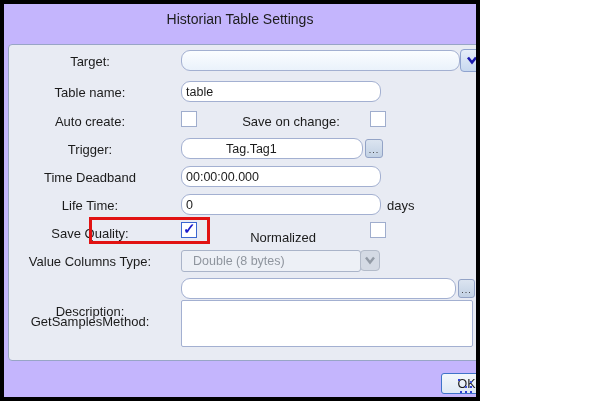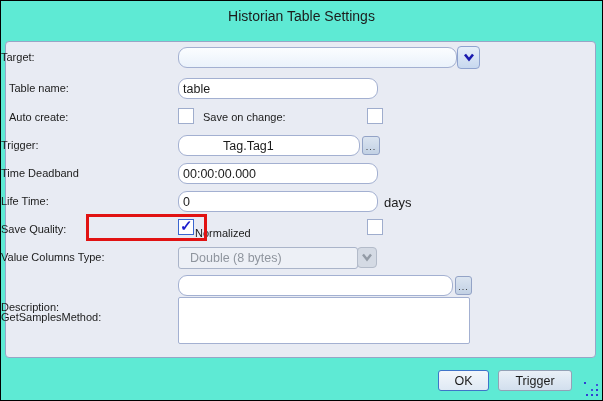--- a/index.html
+++ b/index.html
@@ -1,30 +1,30 @@
 <!DOCTYPE html>
 <html><head>
 <meta charset="utf-8">
 <style>
   * { margin:0; padding:0; box-sizing:border-box; }
   html,body { width:603px; height:401px; }
   body { font-family:"Liberation Sans", sans-serif; color:#1b1b1b; }
   .window {
-    position:relative; width:603px; height:401px;
-    background:#5eead4; border:1px solid #000000; overflow:hidden;
+    position:relative; width:480px; height:401px;
+    background:#c4b5fd; border:4px solid #000000; overflow:hidden;
   }
   .title {
     position:absolute; top:7px; left:0; width:100%;
     text-align:center; font-size:14px; color:#1c1c1c;
   }
   .panel {
     position:absolute; left:4px; top:40px; width:591px; height:317px;
     background:#e8ebf3; border:1px solid #98a5c6; border-radius:4px;
   }
-  .lbl { position:absolute; font-size:11px; text-align:left; color:#1b1b1b; }
+  .lbl { position:absolute; font-size:13px; text-align:center; color:#1b1b1b; }
   .inp {
     position:absolute; height:21px; background:#ffffff;
     border:1px solid #a3b0d1; border-radius:9px;
     font-family:"Liberation Sans", sans-serif; font-size:12.5px;
     padding:0 4px; color:#1b1b1b; outline:none;
   }
   .combo {
     position:absolute; height:22px; border:1px solid #9aabd0;
     border-radius:3px; background:linear-gradient(#fcfdff,#eaf2fb);
   }
@@ -106,24 +106,24 @@
   <div class="lbl" style="left:0;top:50px;width:172px;">Target:</div>
   <input class="inp" style="left: 177px; top: 46px; width: 279px; background: linear-gradient(rgb(251, 253, 255), rgb(234, 242, 251));" value="">
   <div class="combo-btn" style="left:456px;top:45px;">
     <span>
       <svg class="chev" width="12" height="9" viewBox="0 0 12 9">
           <polyline points="2,1.5 6,6.5 10,1.5" fill="none" stroke="#1a1aae" stroke-width="2.6"></polyline>
         </svg>
     </span>
   </div>
 
-  <div class="lbl" style="left:0;top:81px;width:172px;margin-left:8px;">Table name:</div>
+  <div class="lbl" style="left:0;top:81px;width:172px;">Table name:</div>
   <input class="inp" style="left: 177px; top: 77px; width: 200px;" value="table">
 
-  <div class="lbl" style="left:0;top:110px;width:172px;margin-left:8px;">Auto create:</div>
+  <div class="lbl" style="left:0;top:110px;width:172px;">Auto create:</div>
   <div class="cb" style="left:177px;top:107px;"></div>
   <div class="lbl" style="left:194px;top:110px;width:170px;margin-left:8px;">Save on change:</div>
   <div class="cb" style="left:366px;top:107px;"></div>
 
   <div class="lbl" style="left:0;top:138px;width:172px;">Trigger:</div>
   <input class="inp" style="left: 177px; top: 134px; width: 182px; padding-left: 44px;" value="Tag.Tag1">
   <div class="browse-btn" style="left:361px;top:135px;">...</div>
 
   <div class="lbl" style="left:0;top:166px;width:172px;">Time Deadband</div>
   <input class="inp" style="left: 177px; top: 162px; width: 200px;" value="00:00:00.000">

